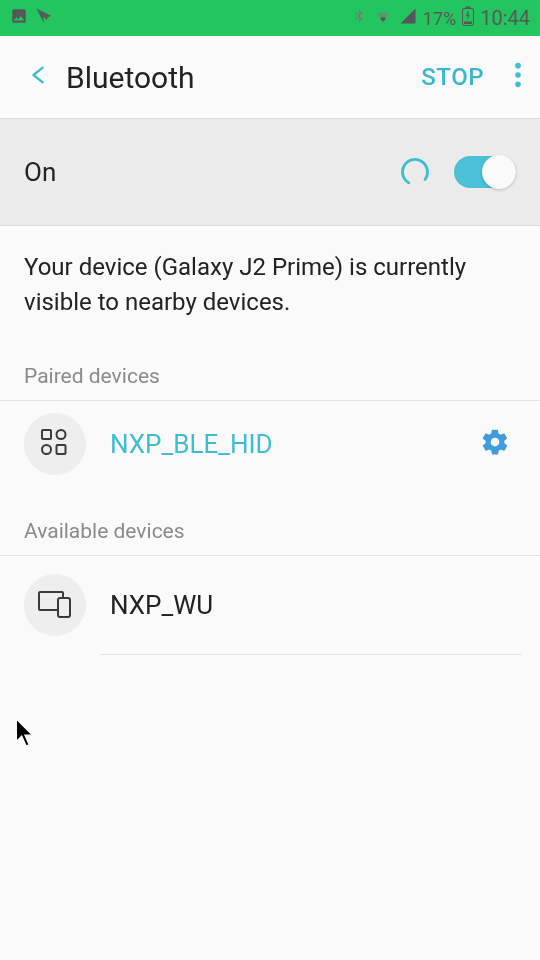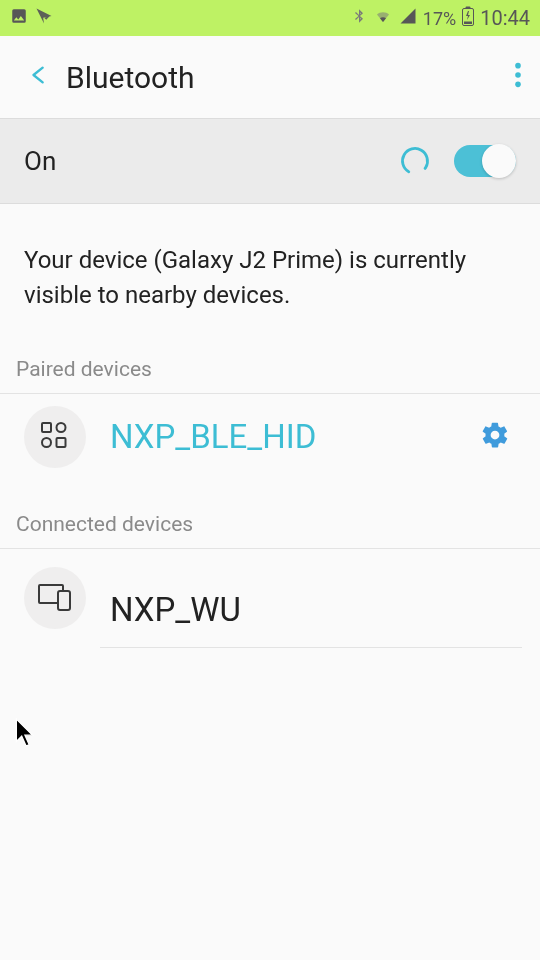--- a/index.html
+++ b/index.html
@@ -6,21 +6,21 @@
     body {
       width: 540px;
       height: 960px;
       font-family: -apple-system, 'Helvetica Neue', Roboto, Arial, sans-serif;
       background: #fafafa;
       overflow: hidden;
       position: relative;
     }
     .status-bar {
       height: 36px;
-      background: #bef264;
+      background: #22c55e;
       display: flex;
       justify-content: space-between;
       align-items: center;
       padding: 0 10px;
       font-size: 18px;
       color: #575757;
     }
     .status-left { display: flex; gap: 6px; align-items: center; }
     .status-right { display: flex; gap: 6px; align-items: center; }
     .app-bar {
@@ -42,21 +42,21 @@
       color: #39b8cf;
       font-weight: 500;
       letter-spacing: 0.5px;
       padding: 8px 12px;
     }
     .more-btn { padding: 8px 0 8px 18px; }
     .toggle-section {
       background: #ebebeb;
       border-top: 1px solid #dcdcdc;
       border-bottom: 1px solid #dcdcdc;
-      height: 86px;
+      height: 108px;
       display: flex;
       align-items: center;
       padding: 0 24px;
     }
     .toggle-label { font-size: 26px; color: #222; flex: 1; }
     .spinner {
       width: 30px;
       height: 30px;
       margin-right: 24px;
     }
@@ -71,30 +71,30 @@
       position: absolute;
       right: 0;
       top: -1px;
       width: 34px;
       height: 34px;
       border-radius: 50%;
       background: #fafafa;
       box-shadow: 0 1px 3px rgba(0,0,0,0.2);
     }
     .visibility-text {
-      padding: 39px 24px 30px;
+      padding: 24px 24px 30px;
       font-size: 24px;
       line-height: 1.45;
       color: #222;
       background: #fafafa;
     }
     .section-header {
       font-size: 21px;
       color: #8a8a8a;
-      padding: 14px 16px 12px;
+      padding: 14px 24px 12px;
       border-bottom: 1px solid #e3e3e3;
       margin-left: 0;
     }
     .section-header.avail { padding-top: 32px; margin-left: 0; }
     .device-row {
       display: flex;
       align-items: center;
       background: #fafafa;
       padding: 12px 20px 12px 24px;
     }
@@ -104,37 +104,37 @@
       border-radius: 50%;
       background: #efeeee;
       display: flex;
       align-items: center;
       justify-content: center;
       margin-right: 24px;
       flex-shrink: 0;
     }
     .device-text { flex: 1; }
     .device-name {
-      font-size: 33px;
+      font-size: 26px;
       color: #222;
     }
     .device-name.connected { color: #3dbdd4; }
     .device-sub {
       font-size: 20px;
       color: #7d7d7d;
       margin-top: 2px;
     }
     .gear-btn { padding: 10px; }
     .row-divider {
       height: 1px;
       background: #e3e3e3;
       margin-left: 100px;
       margin-right: 18px;
     }
-    .avail-row { padding-top: 18px; padding-bottom: 18px; align-items: flex-end; }
+    .avail-row { padding-top: 18px; padding-bottom: 18px; }
     .cursor {
       position: absolute;
       top: 718px;
       left: 14px;
     }
   </style>
 </head>
 <body>
 
 <div class="status-bar">
@@ -180,20 +180,21 @@
   </div>
 </div>
 
 <div class="app-bar">
   <span class="back-chevron">
     <svg width="22" height="28" viewBox="0 0 24 24">
         <path d="M16 4l-10 8 10 8" fill="none" stroke="#3dbdd4" stroke-width="2.6" stroke-linecap="round" stroke-linejoin="round"></path>
       </svg>
   </span>
   <div class="app-title">Bluetooth</div>
+  <div class="stop-btn">STOP</div>
   <span class="more-btn">
     <svg width="8" height="28" viewBox="0 0 6 24">
         <circle cx="3" cy="4" r="2.4" fill="#3dbdd4"></circle>
         <circle cx="3" cy="12" r="2.4" fill="#3dbdd4"></circle>
         <circle cx="3" cy="20" r="2.4" fill="#3dbdd4"></circle>
       </svg>
   </span>
 </div>
 
 <div class="toggle-section">
@@ -226,21 +227,21 @@
   <div class="device-text">
     <div class="device-name connected">NXP_BLE_HID</div>
   </div>
   <span class="gear-btn">
     <svg width="30" height="30" viewBox="0 0 24 24">
         <path fill="#3f9bdc" d="M19.4 13c0-.3.1-.6.1-1s0-.7-.1-1l2.1-1.6c.2-.1.2-.4.1-.6l-2-3.5c-.1-.2-.4-.3-.6-.2l-2.5 1c-.5-.4-1.1-.7-1.7-1l-.4-2.6c0-.2-.2-.4-.5-.4h-4c-.2 0-.4.2-.5.4l-.4 2.6c-.6.3-1.2.6-1.7 1l-2.5-1c-.2-.1-.5 0-.6.2l-2 3.5c-.1.2-.1.5.1.6L4.5 11c0 .3-.1.6-.1 1s0 .7.1 1l-2.1 1.6c-.2.1-.2.4-.1.6l2 3.5c.1.2.4.3.6.2l2.5-1c.5.4 1.1.7 1.7 1l.4 2.6c0 .2.2.4.5.4h4c.2 0 .4-.2.5-.4l.4-2.6c.6-.3 1.2-.6 1.7-1l2.5 1c.2.1.5 0 .6-.2l2-3.5c.1-.2.1-.5-.1-.6L19.4 13zM12 15.5A3.5 3.5 0 1 1 12 8.5a3.5 3.5 0 0 1 0 7z"></path>
       </svg>
   </span>
 </div>
 
-<div class="section-header avail">Connected devices</div>
+<div class="section-header avail">Available devices</div>
 
 <div class="device-row avail-row">
   <div class="device-icon-wrap">
     <span>
       <svg width="40" height="36" viewBox="0 0 40 36" fill="none" stroke="#3a3a3a" stroke-width="2">
         <rect x="4" y="7" width="24" height="18" rx="1"></rect>
         <rect x="23" y="13" width="12" height="19" rx="2" fill="#efeeee"></rect>
       </svg>
     </span>
   </div>

